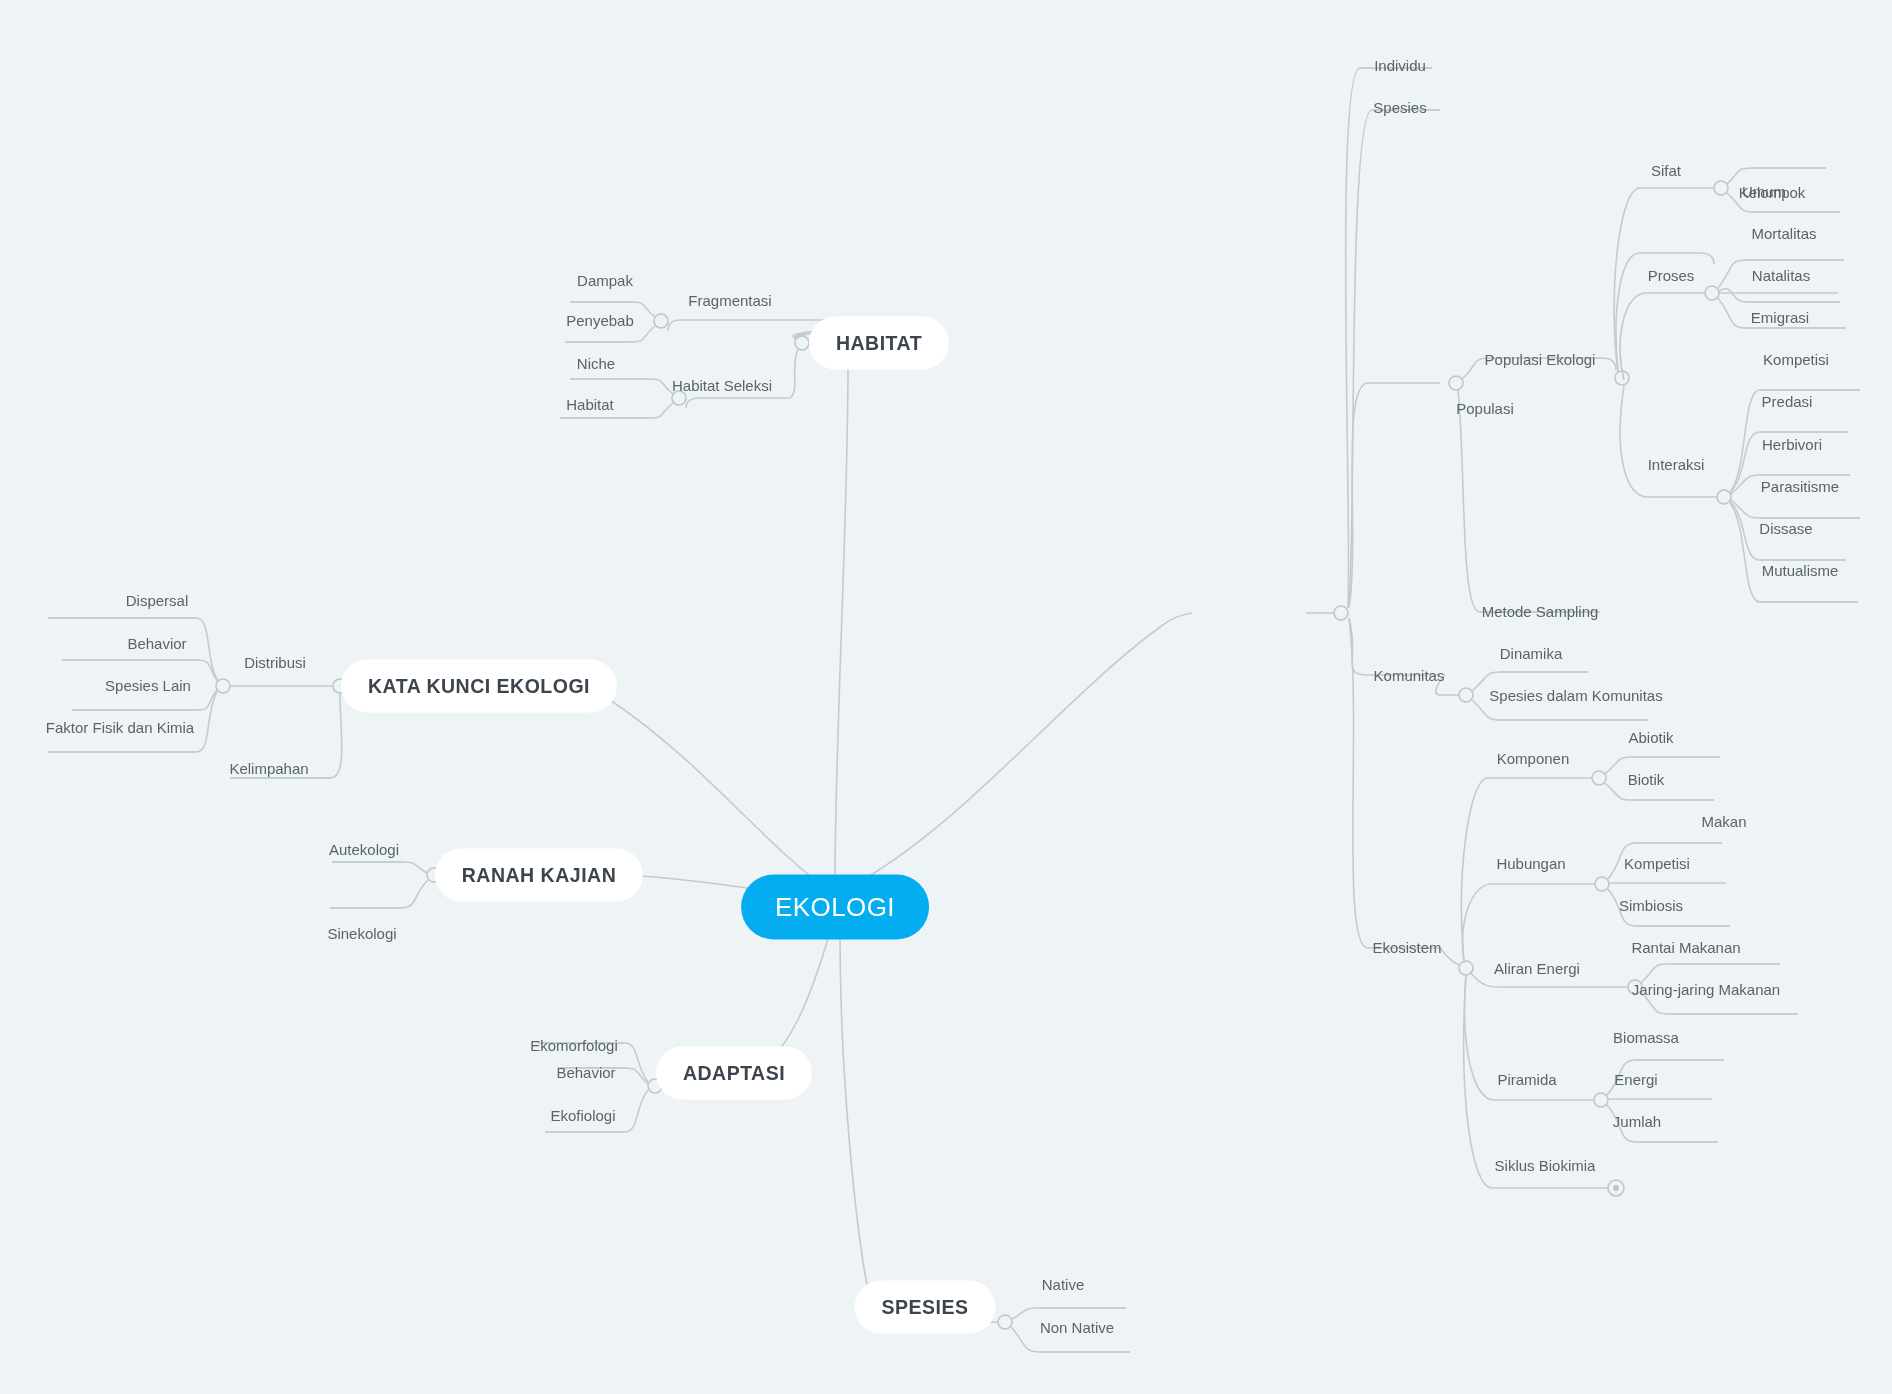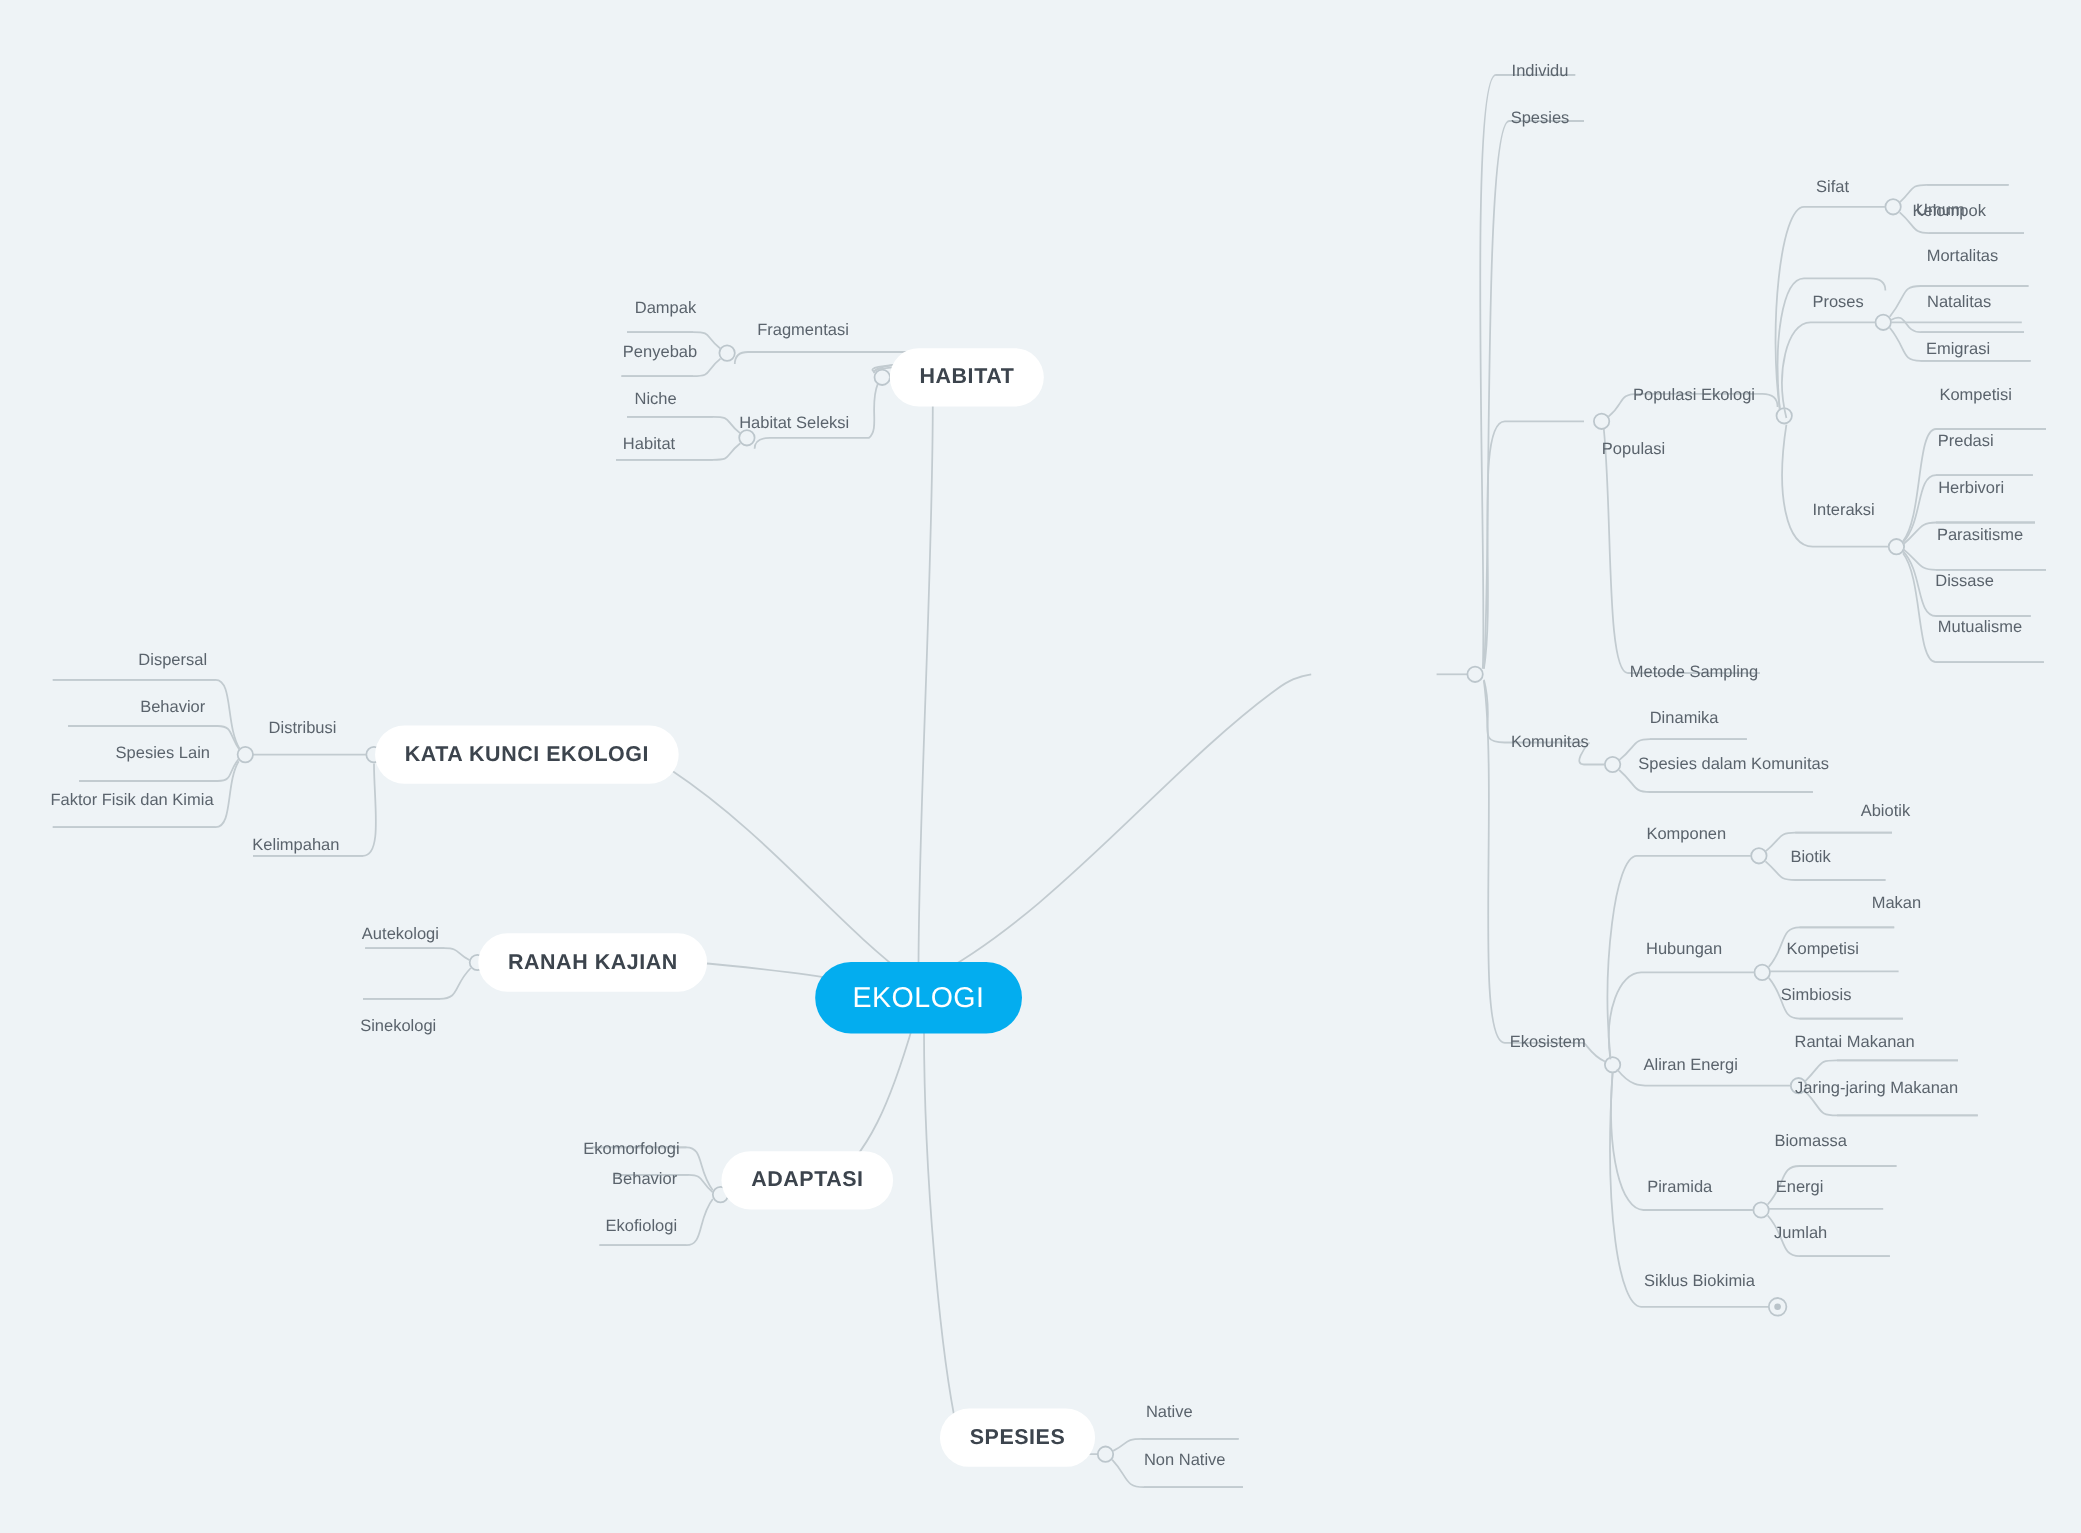--- a/index.html
+++ b/index.html
@@ -331,21 +331,21 @@
   <div class="node leaf-node" style="left:1787px; top:401px;">Predasi</div>
   <div class="node leaf-node" style="left:1792px; top:444px;">Herbivori</div>
   <div class="node leaf-node" style="left:1800px; top:486px;">Parasitisme</div>
   <div class="node leaf-node" style="left:1786px; top:528px;">Dissase</div>
   <div class="node leaf-node" style="left:1800px; top:570px;">Mutualisme</div>
 
   <div class="node leaf-node" style="left:1531px; top:653px;">Dinamika</div>
   <div class="node leaf-node" style="left:1576px; top:695px;">Spesies dalam Komunitas</div>
 
   <div class="node leaf-node" style="left:1533px; top:758px;">Komponen</div>
-  <div class="node leaf-node" style="left:1714px; top:737px;">Abiotik</div>
+  <div class="node leaf-node" style="left:1651px; top:737px;">Abiotik</div>
   <div class="node leaf-node" style="left:1646px; top:779px;">Biotik</div>
   <div class="node leaf-node" style="left:1531px; top:863px;">Hubungan</div>
   <div class="node leaf-node" style="left:1724px; top:821px;">Makan</div>
   <div class="node leaf-node" style="left:1657px; top:863px;">Kompetisi</div>
   <div class="node leaf-node" style="left:1651px; top:905px;">Simbiosis</div>
   <div class="node leaf-node" style="left:1537px; top:968px;">Aliran Energi</div>
   <div class="node leaf-node" style="left:1686px; top:947px;">Rantai Makanan</div>
   <div class="node leaf-node" style="left:1706px; top:989px;">Jaring-jaring Makanan</div>
   <div class="node leaf-node" style="left:1527px; top:1079px;">Piramida</div>
   <div class="node leaf-node" style="left:1646px; top:1037px;">Biomassa</div>

